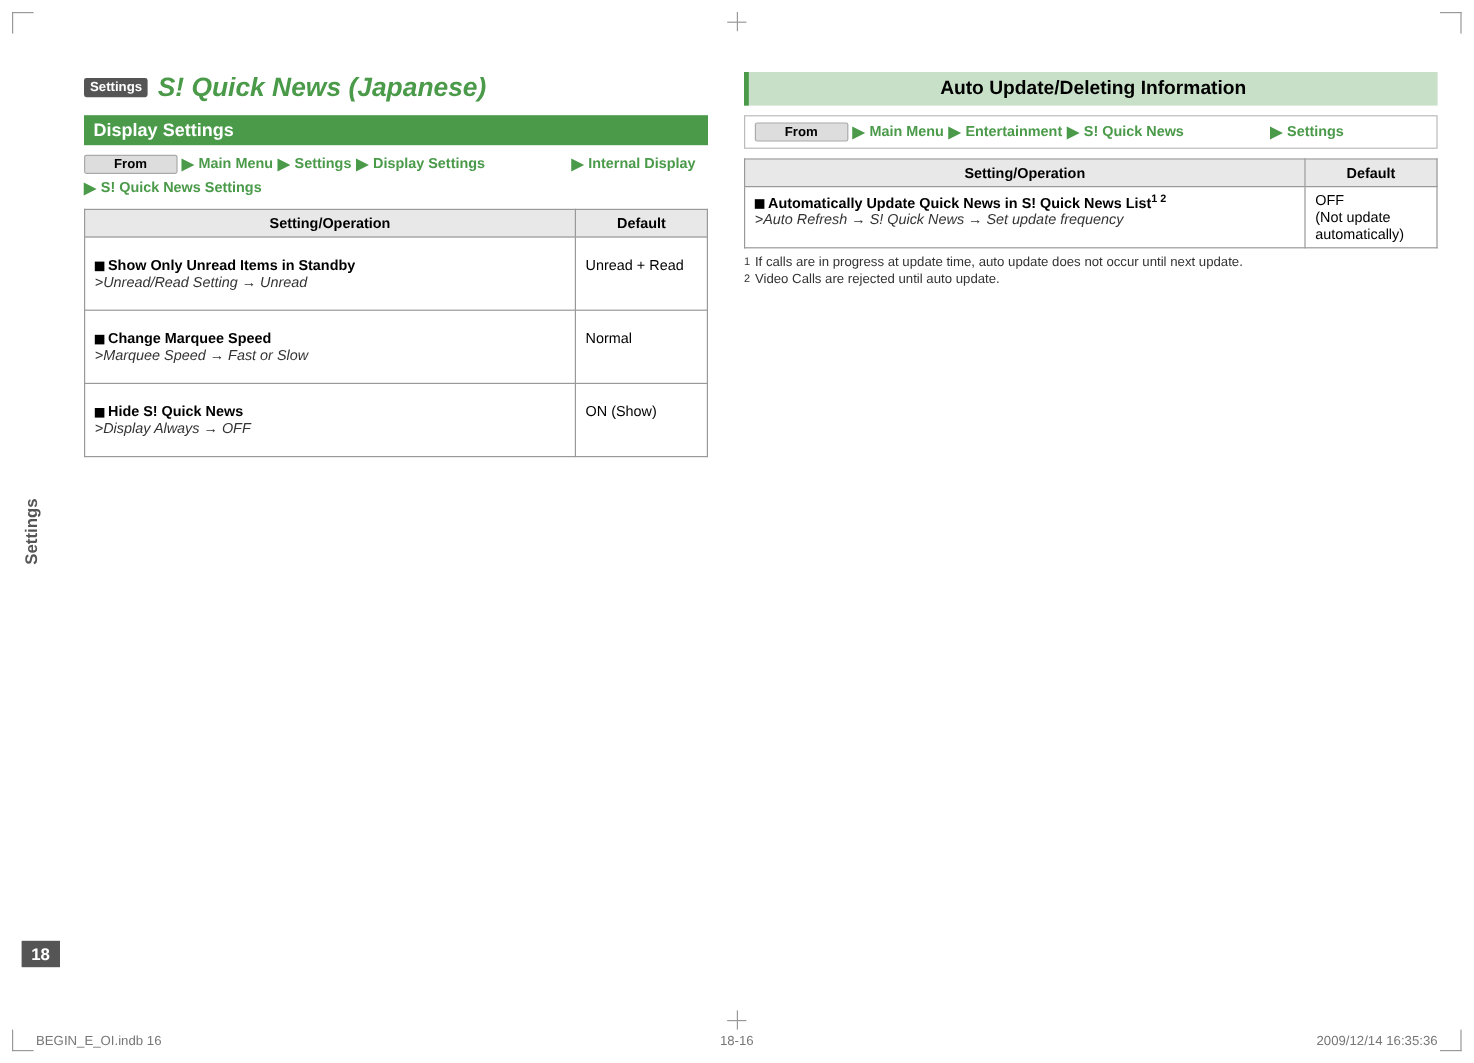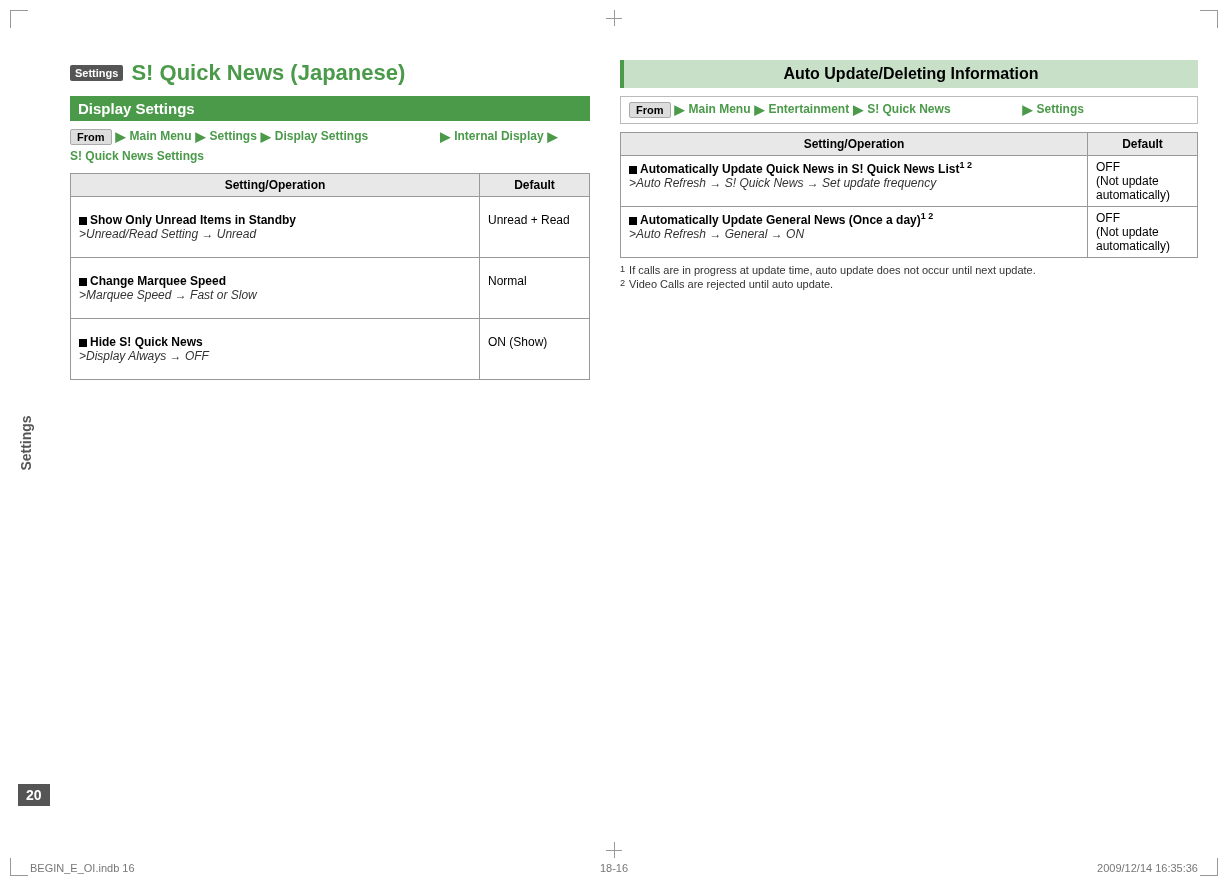--- a/index.html
+++ b/index.html
@@ -109,20 +109,21 @@
       font-size: 11px;
       padding: 2px 5px;
       border-radius: 2px;
       font-weight: bold;
     }
 
     .section-heading-left {
       color: #4a9a4a;
       font-size: 22px;
       font-weight: bold;
+      font-style: italic;
     }
 
     .subsection-bar {
       background: #4a9a4a;
       color: #fff;
       font-size: 15px;
       font-weight: bold;
       padding: 4px 8px;
       margin-bottom: 8px;
     }
@@ -133,21 +134,21 @@
       gap: 4px;
       font-size: 12px;
       margin-bottom: 10px;
       flex-wrap: wrap;
     }
 
     .from-badge {
       background: #ddd;
       border: 1px solid #aaa;
       font-size: 11px;
-      padding: 1px 6px;
+      padding: 1px 24px;
       border-radius: 2px;
       font-weight: bold;
       white-space: nowrap;
     }
 
     .arrow-right {
       color: #4a9a4a;
       font-size: 13px;
       font-weight: bold;
     }
@@ -331,21 +332,21 @@
 <div class="page-container">
 
   <div class="corner-mark corner-tl"></div>
   <div class="corner-mark corner-tr"></div>
   <div class="corner-mark corner-bl"></div>
   <div class="corner-mark corner-br"></div>
   <div class="crosshair-top"></div>
   <div class="crosshair-bottom"></div>
 
   <div class="sidebar-label" style="left:18px; top:50%; writing-mode:vertical-rl; transform:rotate(180deg) translateY(50%); transform-origin:center center;">Settings</div>
-  <div class="page-num-badge" style="left:18px; bottom:80px;">20</div>
+  <div class="page-num-badge" style="left:18px; bottom:80px;">18</div>
 
   <div class="main-layout" style="margin-left:40px;">
 
     <div class="left-col">
 
       <div class="section-title-left">
         <span class="settings-badge">Settings</span>
         <span class="section-heading-left">S! Quick News (Japanese)</span>
       </div>
 
@@ -419,26 +420,20 @@
             <th style="width:110px;">Default</th>
           </tr>
         </thead>
         <tbody id="right-table-body">
         <tr>
               <td><span class="black-sq"></span><span class="row-title">Automatically Update Quick News in S! Quick News List<sup class="superscript">1 2</sup></span><br><span class="row-sub">&gt;Auto Refresh → S! Quick News → Set update frequency</span></td>
               <td class="default-col" style="white-space: pre-line;">OFF
 (Not update
 automatically)</td>
             </tr>
-            <tr>
-              <td><span class="black-sq"></span><span class="row-title">Automatically Update General News (Once a day)<sup class="superscript">1 2</sup></span><br><span class="row-sub">&gt;Auto Refresh → General → ON</span></td>
-              <td class="default-col" style="white-space: pre-line;">OFF
-(Not update
-automatically)</td>
-            </tr>
           </tbody>
       </table>
 
       <div class="footnotes" id="footnotes-container">
           <div class="footnote-line">
             <sup>1</sup>
             <span>If calls are in progress at update time, auto update does not occur until next update.</span>
           </div>
           <div class="footnote-line">
             <sup>2</sup>

